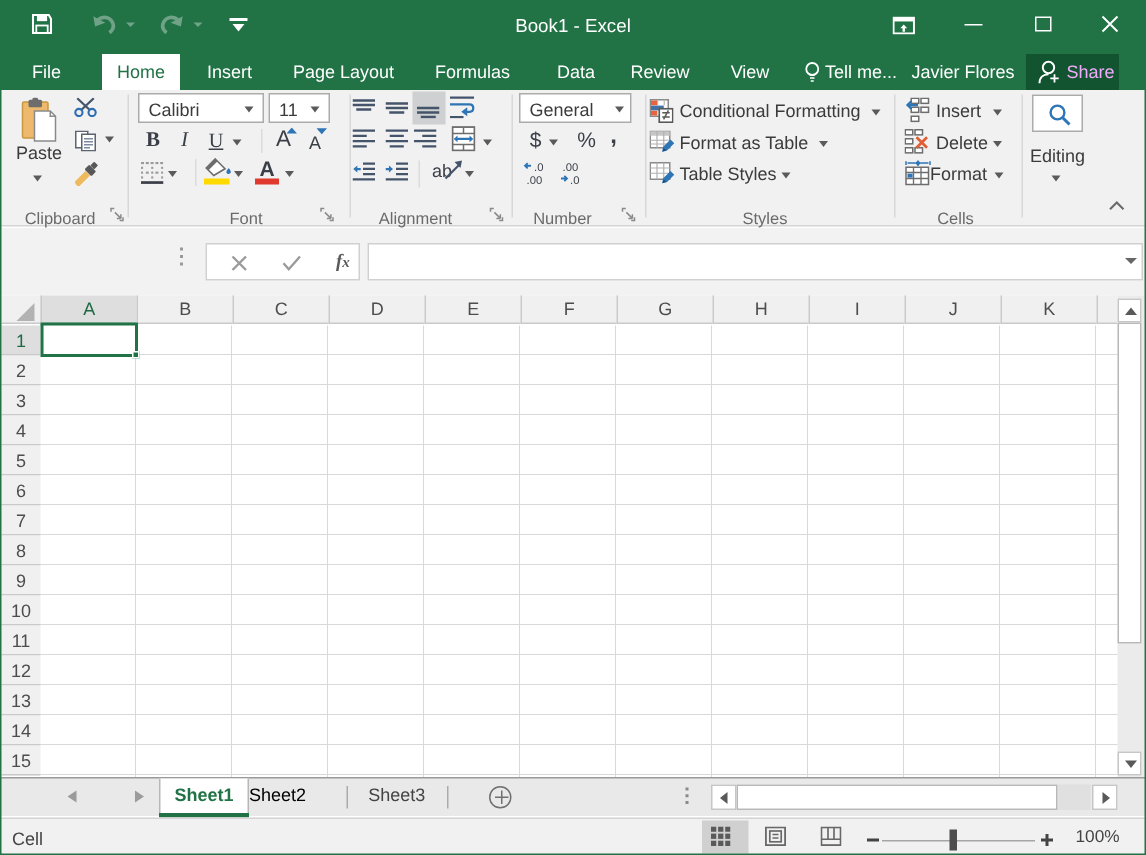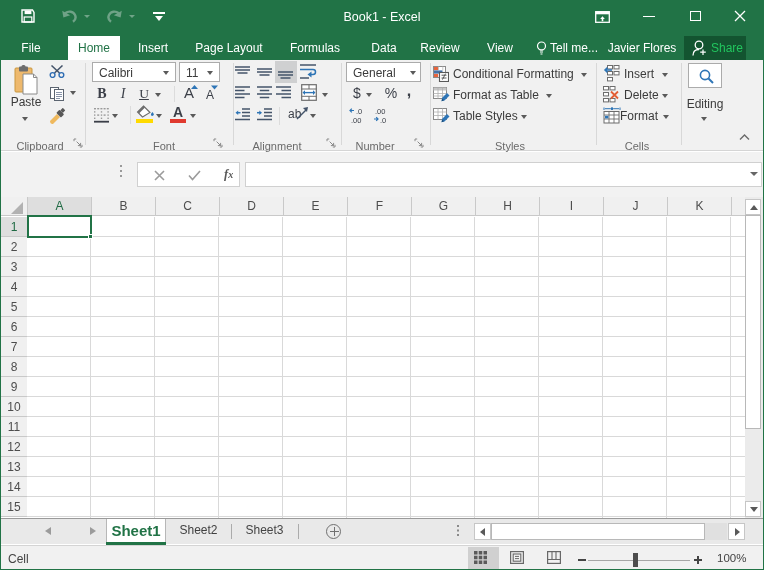--- a/index.html
+++ b/index.html
@@ -9,21 +9,21 @@
 .abs { position:absolute; }
 
 
 #titlebar { position:absolute; left:0; top:0; width:764px; height:36px; background:#217346; }
 #title { position:absolute; left:0; top:10px; width:764px; text-align:center; color:#fff; font-size:12.5px; }
 
 
 #tabrow { position:absolute; left:0; top:36px; width:764px; height:24px; background:#217346; }
 .rtab { position:absolute; top:0; height:24px; line-height:24px; color:#fff; font-size:12px; text-align:center; white-space:nowrap; }
 #tab-home { background:#fff; color:#217346; }
-#sharebtn { position:absolute; top:0; height:24px; background:#135430; color:#22c55e; font-size:12px; }
+#sharebtn { position:absolute; top:0; height:24px; background:#135430; color:#f0abfc; font-size:12px; }
 
 
 #ribbon { position:absolute; left:0; top:60px; width:764px; height:91px; background:#f1f1f1; border-bottom:1px solid #d5d5d5; }
 .gsep { position:absolute; top:3px; width:1px; height:82px; background:#d8d8d8; }
 .glabel { position:absolute; top:80px; height:12px; line-height:12px; font-size:11px; color:#6a6a6a; text-align:center; }
 .rbtxt { color:#3b3b3b; font-size:12px; }
 .car { display:inline-block; width:0; height:0; border-left:3.5px solid transparent; border-right:3.5px solid transparent; border-top:4px solid #5a5a5a; }
 .box { background:#fff; border:1px solid #ababab; }
 .dlg { position:absolute; width:10px; height:10px; }
 
@@ -418,23 +418,23 @@
       <div class="abs" style="left:3.5px;top:5px;width:0;height:0;border-left:4px solid transparent;border-right:4px solid transparent;border-bottom:5px solid #595959"></div>
     </div>
     <div class="abs" style="left:745px;top:18px;width:16px;height:214px;background:#fff;border:1px solid #b8b8b8"></div>
     <div class="abs" style="left:745px;top:304px;width:16px;height:16px;background:#fff;border:1px solid #c6c6c6">
       <div class="abs" style="left:3.5px;top:5px;width:0;height:0;border-left:4px solid transparent;border-right:4px solid transparent;border-top:5px solid #595959"></div>
     </div>
   </div>
   <div id="sheetbar">
     <div class="abs" style="left:45px;top:8px;width:0;height:0;border-top:4.5px solid transparent;border-bottom:4.5px solid transparent;border-right:6px solid #9b9b9b"></div>
     <div class="abs" style="left:90px;top:8px;width:0;height:0;border-top:4.5px solid transparent;border-bottom:4.5px solid transparent;border-left:6px solid #9b9b9b"></div>
-    <div class="abs" style="left:106px;top:0;width:60px;height:23px;background:#fff;border-left:1px solid #b7b7b7;border-right:1px solid #b7b7b7;text-align:center;line-height:23px;font-size:15px;font-weight:bold;color:#217346">Sheet1</div>
+    <div class="abs" style="left:106px;top:0;width:60px;height:23px;background:#fff;border-left:1px solid #b7b7b7;border-right:1px solid #b7b7b7;text-align:center;line-height:23px;font-size:12px;font-weight:bold;color:#217346">Sheet1</div>
     <div class="abs" style="left:106px;top:23px;width:60px;height:2.5px;background:#217346"></div>
-    <div class="abs" style="left:166px;top:0;width:65px;height:23px;text-align:center;line-height:23px;font-size:12px;color:#404040">Sheet2</div>
+    <div class="abs" style="left:166px;top:0;width:65px;height:23px;text-align:left;line-height:23px;font-size:12px;color:#000000">Sheet2</div>
     <div class="abs" style="left:231px;top:5px;width:1px;height:15px;background:#ababab"></div>
     <div class="abs" style="left:231px;top:0;width:67px;height:23px;text-align:center;line-height:23px;font-size:12px;color:#444">Sheet3</div>
     <div class="abs" style="left:298px;top:5px;width:1px;height:15px;background:#ababab"></div>
     <div class="abs" style="left:326px;top:5px;width:15px;height:15px;border:1px solid #707070;border-radius:50%">
       <div class="abs" style="left:3px;top:6px;width:9px;height:1.3px;background:#707070"></div>
       <div class="abs" style="left:6.8px;top:2.2px;width:1.3px;height:9px;background:#707070"></div>
     </div>
     <div class="abs" style="left:457px;top:6px;width:2px;height:2px;background:#8a8a8a;box-shadow:0 4.5px #8a8a8a,0 9px #8a8a8a"></div>
 
     <div class="abs" style="left:474px;top:4px;width:17px;height:17px;background:#fff;border:1px solid #c6c6c6">

